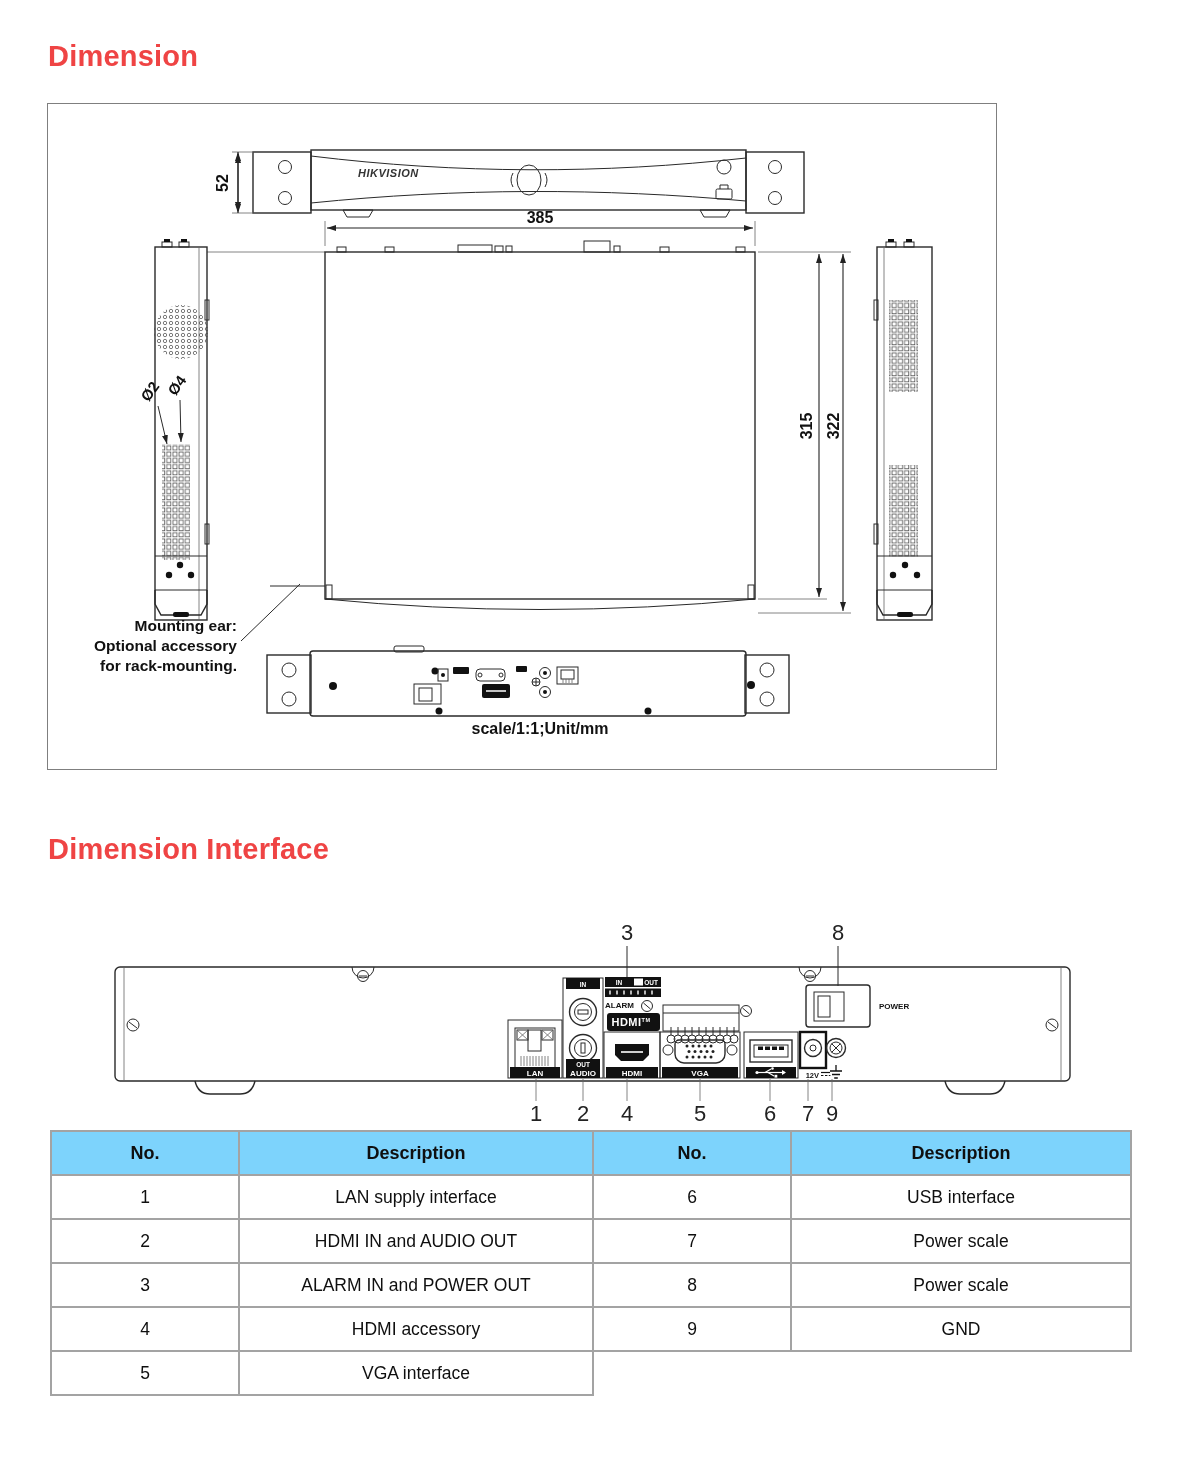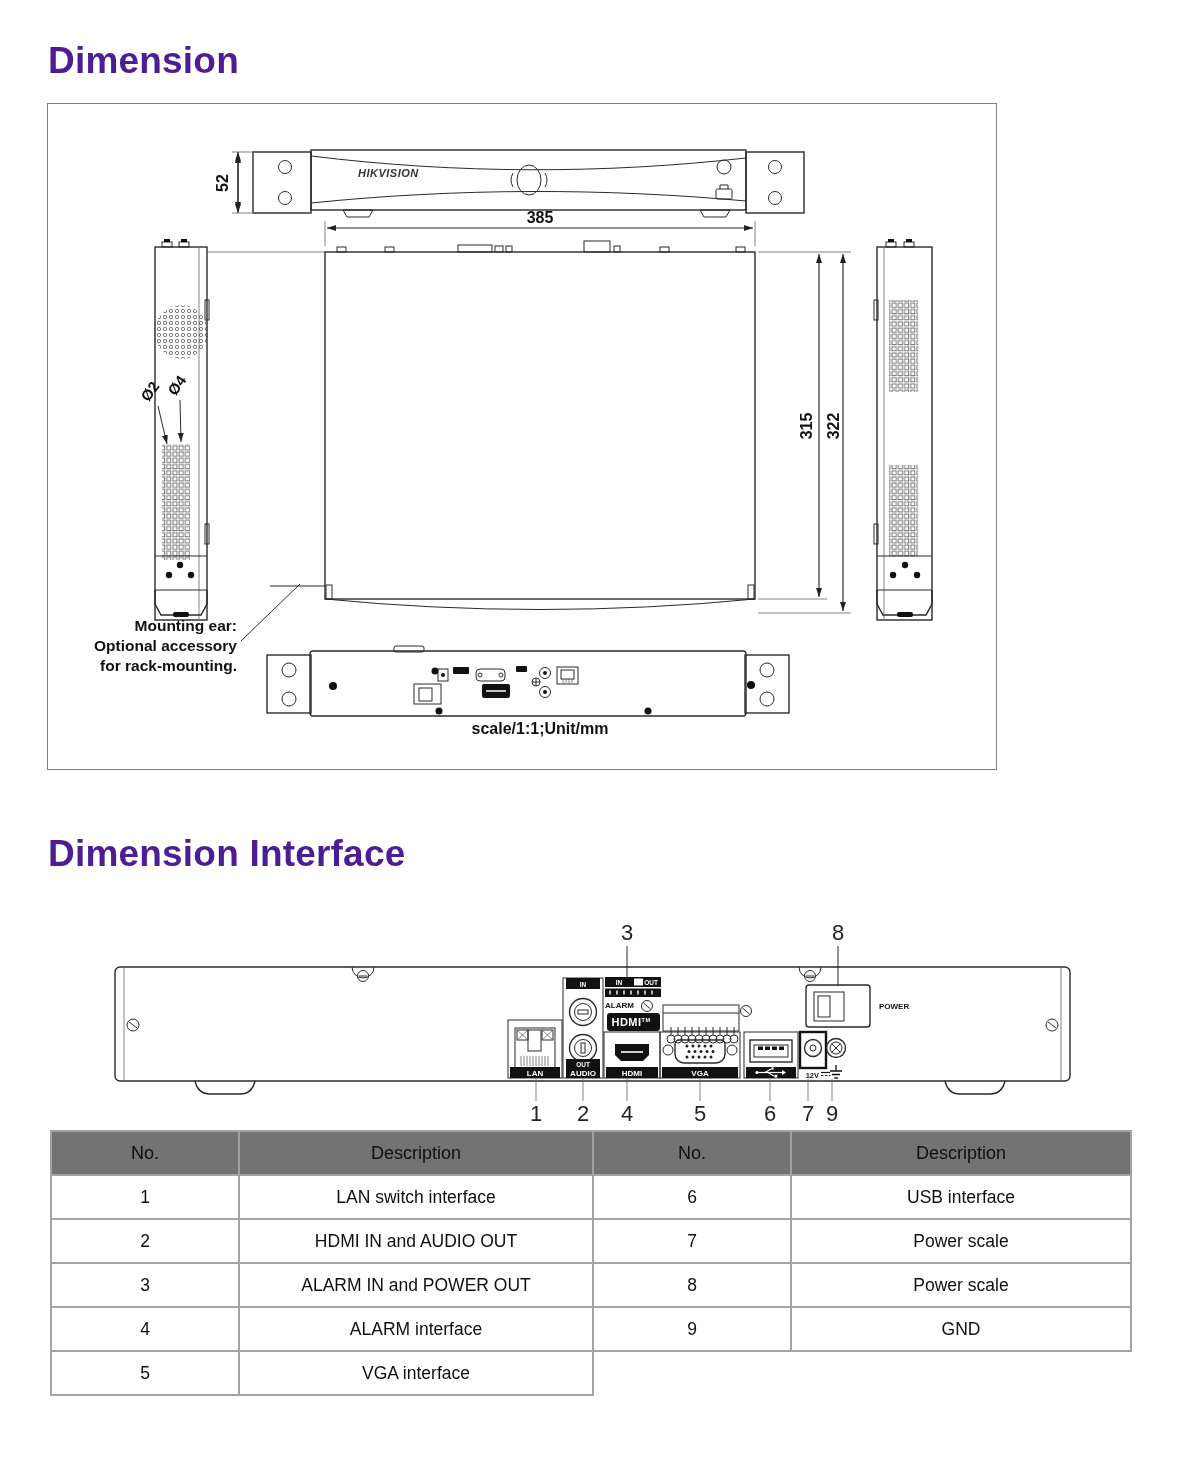--- a/index.html
+++ b/index.html
@@ -1,17 +1,17 @@
 <!DOCTYPE html>
 <html><head>
 <meta charset="utf-8">
 <style>
   html,body{margin:0;padding:0;background:#ffffff;}
   body{width:1180px;height:1471px;position:relative;font-family:"Liberation Sans",sans-serif;color:#111;}
-  .section-title{position:absolute;font-weight:bold;font-size:37px;color:#4c1d95;letter-spacing:0.2px;}
+  .section-title{position:absolute;font-weight:bold;font-size:29px;color:#ef4444;letter-spacing:0.2px;}
   #dim-title{left:48px;top:40px;}
   #phys-title{left:48px;top:833px;}
   .dim-box{position:absolute;left:47px;top:103px;width:948px;height:665px;border:1px solid #7f7f7f;background:#fff;text-align:center;}
   .dim-box svg{display:block;}
   .phys-fig{position:absolute;left:100px;top:918px;width:980px;height:212px;}
   
   .ln{stroke:#2a2a2a;stroke-width:1;fill:none;}
   .ln2{stroke:#2a2a2a;stroke-width:1.4;fill:none;}
   .thin{stroke:#666;stroke-width:0.8;fill:none;}
   .dimln{stroke:#222;stroke-width:1.1;fill:none;}
@@ -23,21 +23,21 @@
   .brandtxt{font:italic bold 11px "Liberation Sans",sans-serif;fill:#333;letter-spacing:0.5px;}
   .callout{font:22px "Liberation Sans",sans-serif;fill:#222;}
   .wlbl{font:bold 8px "Liberation Sans",sans-serif;fill:#fff;}
   .wlbl6{font:bold 6.5px "Liberation Sans",sans-serif;fill:#fff;}
   .blbl{font:bold 8px "Liberation Sans",sans-serif;fill:#111;}
   .blbl7{font:bold 7.5px "Liberation Sans",sans-serif;fill:#111;}
   .hdmi-logo-txt{font:bold 11px "Liberation Sans",sans-serif;fill:#fff;letter-spacing:0.5px;}
   
   .iface-table{position:absolute;left:50px;top:1130px;width:1080px;border-collapse:collapse;table-layout:fixed;}
   .iface-table th,.iface-table td{border:2px solid #a3a3a3;height:42px;text-align:center;vertical-align:middle;font-size:17.5px;color:#0f0f0f;padding:0;}
-  .iface-table th{background:#737373;font-weight:normal;font-size:18px;}
+  .iface-table th{background:#7dd3fc;font-weight:bold;font-size:18px;}
   .iface-table td.ghost{border:none;background:transparent;}
   .c-no1{width:188px;} .c-d1{width:354px;} .c-no2{width:198px;} .c-d2{width:340px;}
 </style>
 </head>
 <body>
 
 <div class="section-title" id="dim-title">Dimension</div>
 
 <div class="dim-box">
 <svg width="948" height="665" viewBox="0 0 948 665" xmlns="http://www.w3.org/2000/svg">
@@ -408,39 +408,39 @@
     </colgroup>
   <tbody>
       <tr>
     <th>No.</th>
     <th>Description</th>
     <th>No.</th>
     <th>Description</th>
   </tr>
   <tr>
     <td>1</td>
-    <td>LAN switch interface</td>
+    <td>LAN supply interface</td>
     <td>6</td>
     <td>USB interface</td>
   </tr>
   <tr>
     <td>2</td>
     <td>HDMI IN and AUDIO OUT</td>
     <td>7</td>
     <td>Power scale</td>
   </tr>
   <tr>
     <td>3</td>
     <td>ALARM IN and POWER OUT</td>
     <td>8</td>
     <td>Power scale</td>
   </tr>
   <tr>
     <td>4</td>
-    <td>ALARM interface</td>
+    <td>HDMI accessory</td>
     <td>9</td>
     <td>GND</td>
   </tr>
   <tr>
     <td>5</td>
     <td>VGA interface</td>
     <td class="ghost"></td>
     <td class="ghost"></td>
   </tr>
 </tbody>

